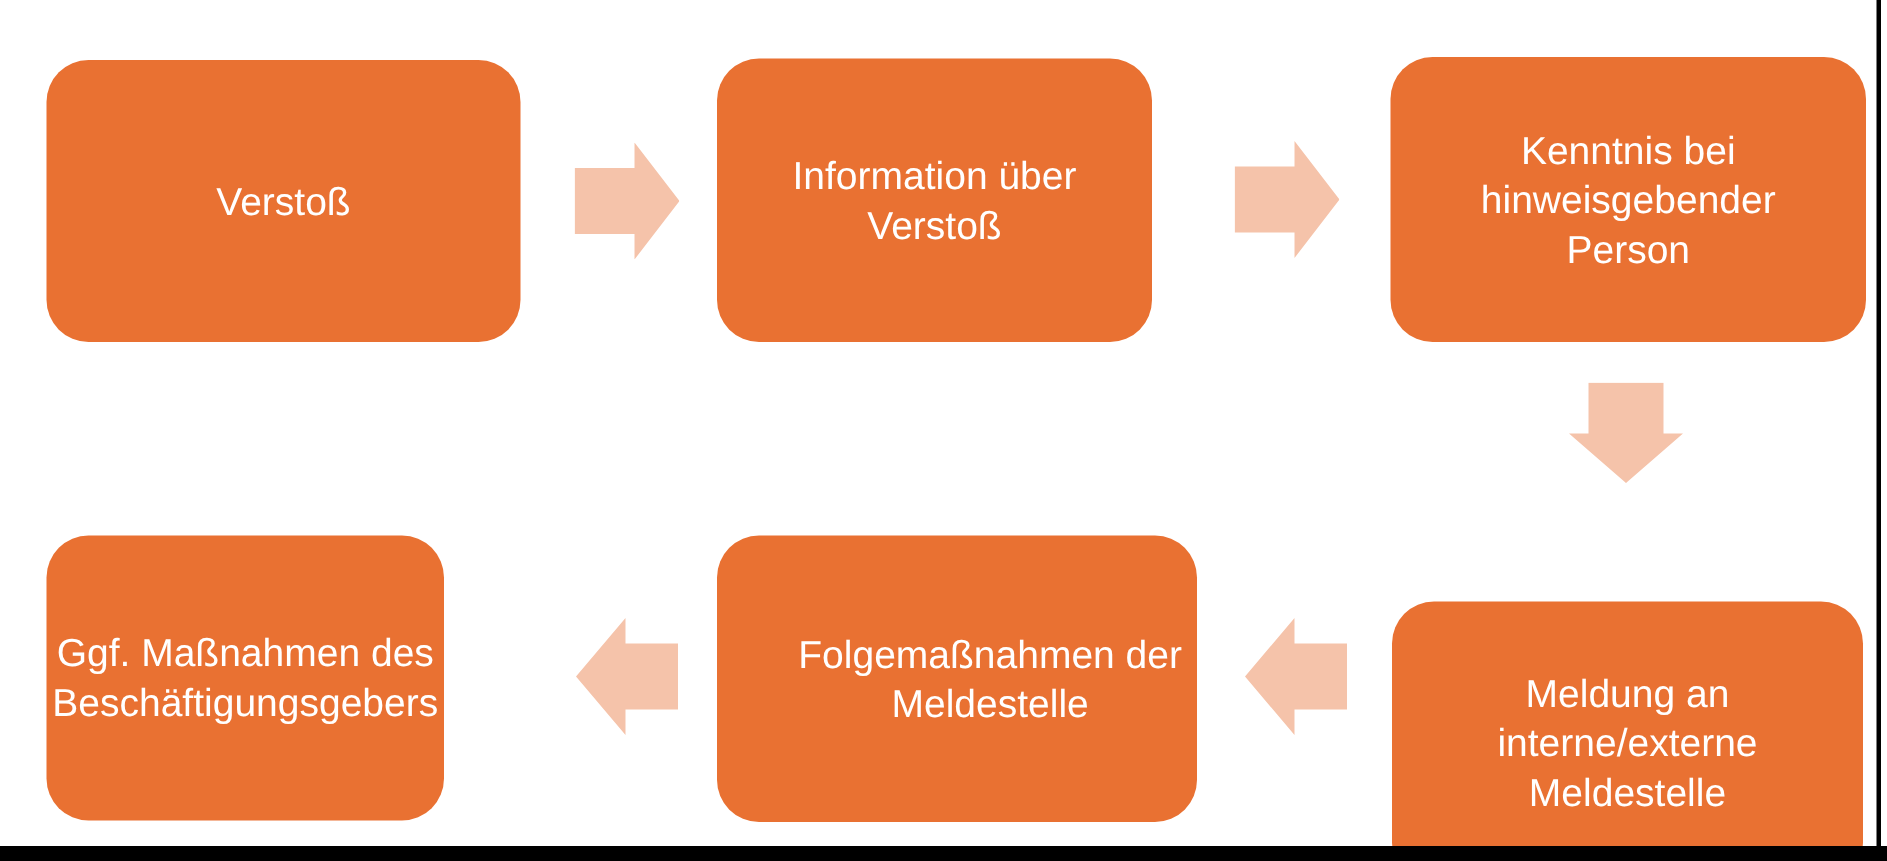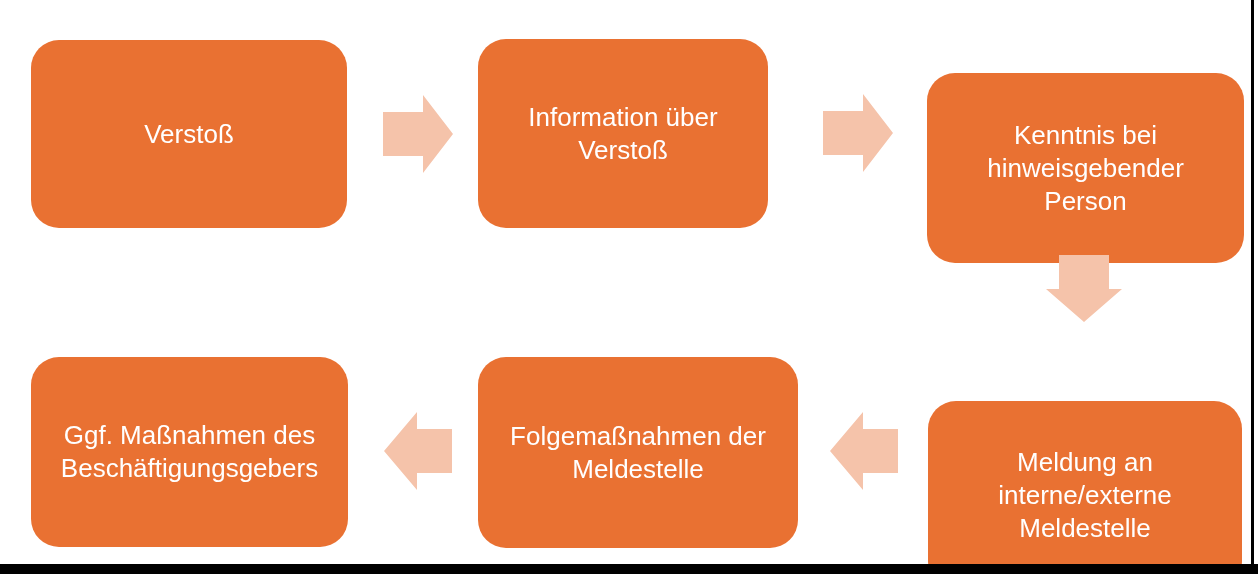--- a/index.html
+++ b/index.html
@@ -81,44 +81,44 @@
 
   <div class="arrow arrow-right" style="left:383px; top:95px;"></div>
 
   <div class="box" style="left:478px; top:39px; width:290px; height:189px;">
     <span class="box-label">Information über
 Verstoß</span>
   </div>
 
   <div class="arrow arrow-right" style="left:823px; top:94px;"></div>
 
-  <div class="box" style="left:927px; top:38px; width:317px; height:190px;margin-top:35px;">
+  <div class="box" style="left:927px; top:38px; width:317px; height:190px;">
     <span class="box-label">Kenntnis bei
 hinweisgebender
 Person</span>
   </div>
 
   <div class="arrow arrow-down" style="left:1046px; top:255px;"></div>
 
   <div class="box" style="left:928px; top:357px; width:314px; height:189px;margin-top:44px;">
     <span class="box-label">Meldung an
 interne/externe
 Meldestelle</span>
   </div>
 
   <div class="arrow arrow-left" style="left:830px; top:412px;"></div>
 
-  <div class="box" style="left:478px; top:357px; width:320px; height:191px;">
+  <div class="box" style="left:478px; top:357px; width:320px; height:191px;justify-content:flex-end;">
     <span class="box-label">Folgemaßnahmen der
 Meldestelle</span>
   </div>
 
   <div class="arrow arrow-left" style="left:384px; top:412px;"></div>
 
-  <div class="box" style="left:31px; top:357px; width:317px; height:190px;justify-content:center;">
+  <div class="box" style="left:31px; top:357px; width:265px; height:190px;justify-content:center;">
     <span class="box-label">Ggf. Maßnahmen des
 Beschäftigungsgebers</span>
   </div>
 
   <div class="frame-edge-right"></div>
   <div class="frame-edge-bottom"></div>
 
 </div>
 
 </body></html>

